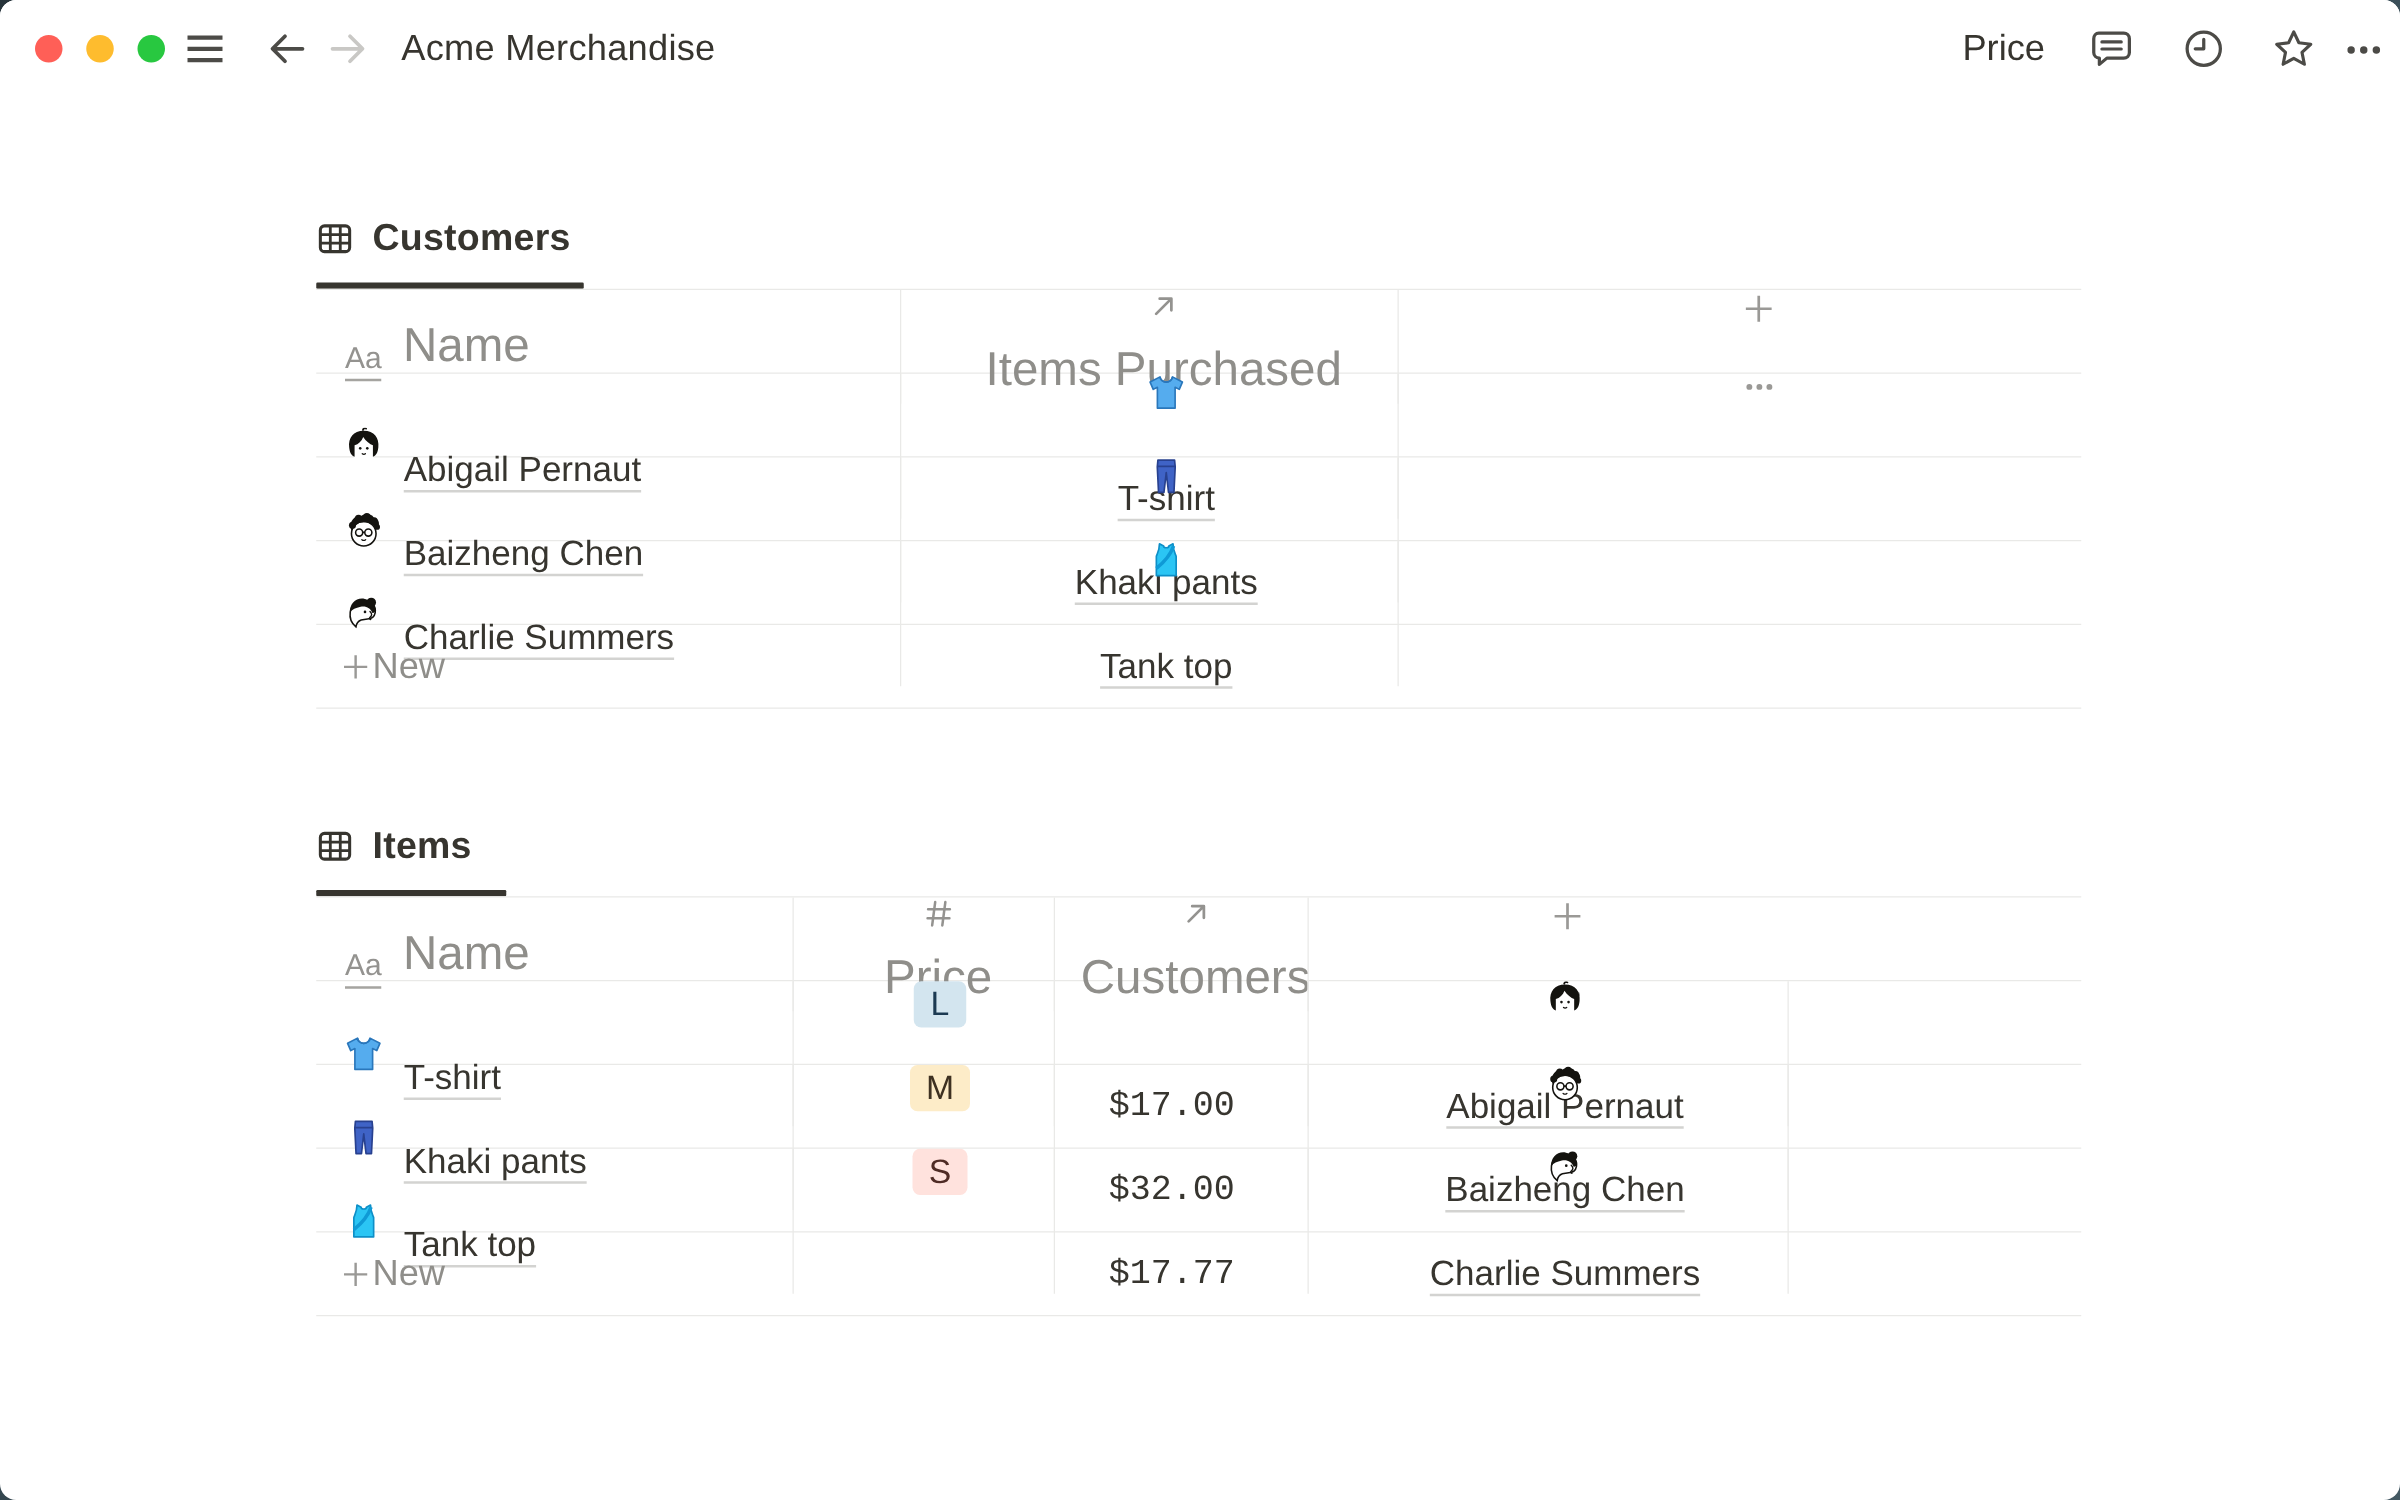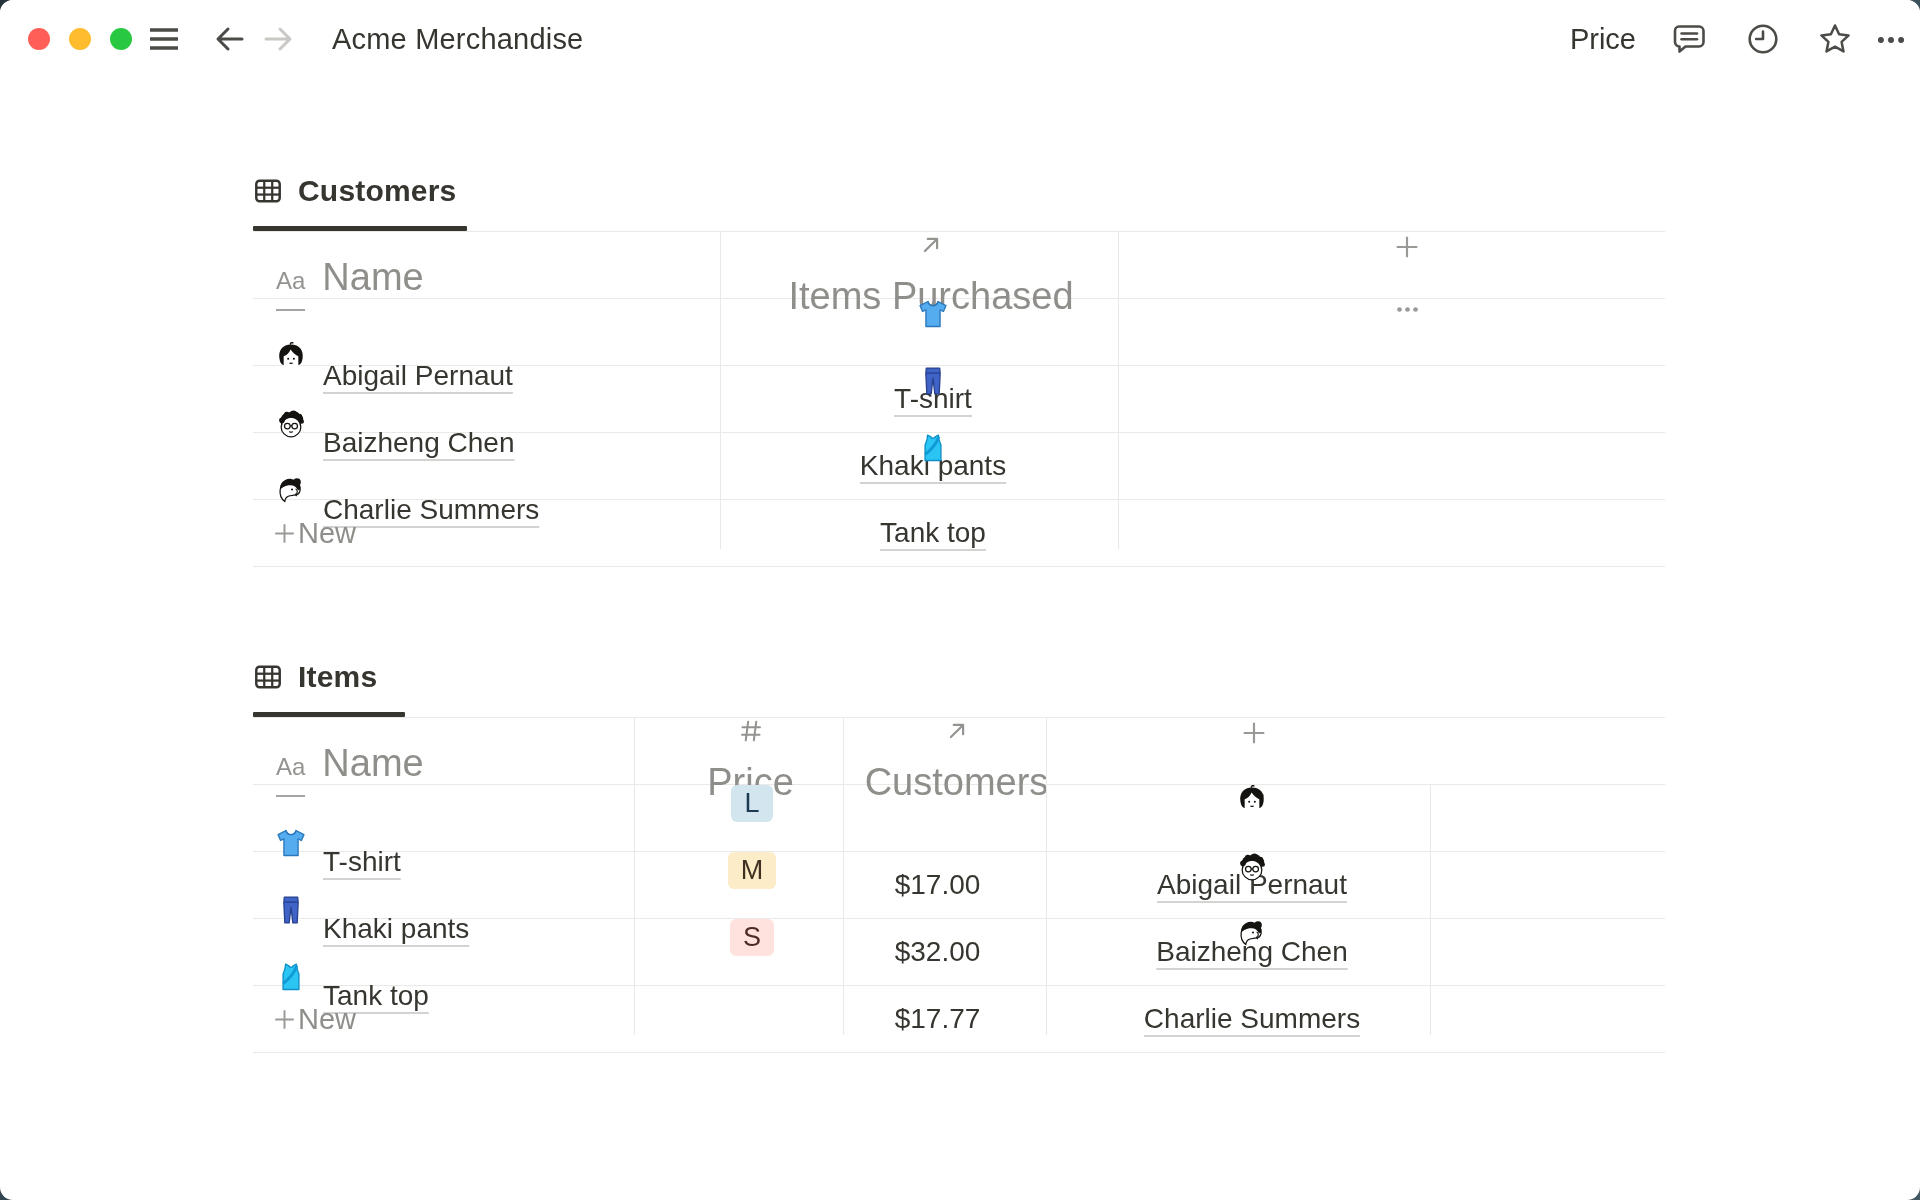--- a/index.html
+++ b/index.html
@@ -19,21 +19,21 @@
   .light { position: absolute; top: 28px; width: 22px; height: 22px; border-radius: 50%; cursor: default; }
   .light.red    { left: 28px;  background: #ff5f57; }
   .light.yellow { left: 69px;  background: #febc2e; }
   .light.green  { left: 110px; background: #28c840; }
   .tb-icon { position: absolute; top: 21px; width: 36px; height: 36px; color: #4c4b47; }
   .tb-icon svg { width: 100%; height: 100%; display: block; }
   .menu-btn    { left: 146px; }
   .back-btn    { left: 212px; }
   .fwd-btn     { left: 260px; color: #c9c8c5; }
   .win-title {
-    position: absolute; left: 332px; top: 23px;
+    position: absolute; left: 321px; top: 23px;
     font-size: 29px; font-weight: 500; color: #37352f; letter-spacing: .2px;
   }
   .share-btn {
     position: absolute; right: 284px; top: 23px;
     font-size: 29px; font-weight: 400; color: #37352f; cursor: pointer;
   }
   .comment-btn { left: 1671px; }
   .clock-btn   { left: 1745px; }
   .star-btn    { left: 1817px; }
   .more-btn    { left: 1874px; top: 23px; width: 34px; height: 34px; }
@@ -58,21 +58,21 @@
 
   .cell { display: flex; align-items: center; min-width: 0; }
   .grid-row > .cell + .cell { border-left: 1px solid #e9e9e7; flex-direction: column; }
 
   .hcell { gap: 17px; padding-left: 23px; color: #8f8e8a; cursor: pointer; }
   .hcell .h-ic { width: 26px; height: 26px; flex: 0 0 auto; color: #949390; }
   .hcell .h-ic svg { width: 100%; height: 100%; display: block; }
   .hcell .h-txt { font-size: 38px; font-weight: 400; color: #8f8e8a; white-space: nowrap; }
   .aa-ic {
     font-size: 24px; font-weight: 500; color: #949390; line-height: 1;
-    border-bottom: 2px solid #a5a4a0; padding-bottom: 16px; flex: 0 0 auto; margin-top: 24px;
+    border-bottom: 2px solid #a5a4a0; padding-bottom: 4px; flex: 0 0 auto; margin-top: 24px;
   }
   .btn-cell { gap: 34px; padding-left: 30px; }
   .mini-btn { width: 30px; height: 30px; color: #9a9996; cursor: pointer; flex: 0 0 auto; }
   .mini-btn svg { width: 100%; height: 100%; display: block; }
   .mini-btn.dots { width: 27px; height: 27px; }
 
   .dcell { gap: 17px; padding-left: 23px; cursor: pointer; }
   .dcell .pic { width: 30px; height: 30px; flex: 0 0 auto; }
   .dcell .pic svg { width: 100%; height: 100%; display: block; }
   .link {
@@ -82,21 +82,21 @@
   }
   .rel-cell { padding-left: 27px; }
   .size-cell { padding-left: 26px; }
   .badge {
     height: 37px; display: inline-flex; align-items: center;
     padding: 0 13px; border-radius: 6px; font-size: 27px; font-weight: 400;
   }
   .badge.blue   { background: #d3e5ef; color: #1c3a52; }
   .badge.yellow { background: #fdecc8; color: #3e3121; }
   .badge.red    { background: #ffe2dd; color: #4f2b25; }
-  .price-cell { justify-content: flex-end; padding-right: 15px; font-size: 28px; color: #37352f; }
+  .price-cell { justify-content: flex-end; padding-right: 15px; font-size: 28px; color: #37352f; font-family: Liberation Mono, monospace; }
 
   .new-row {
     height: 67px; display: flex; align-items: center; 
     padding-left: 18px; border-bottom: 1px solid #e9e9e7;
     color: #8f8e8a; cursor: pointer;
   }
   .new-row .plus { width: 27px; height: 27px; color: #9a9996; }
   .new-row .plus svg { width: 100%; height: 100%; display: block; }
   .new-row .new-txt { font-size: 29px; }
 

